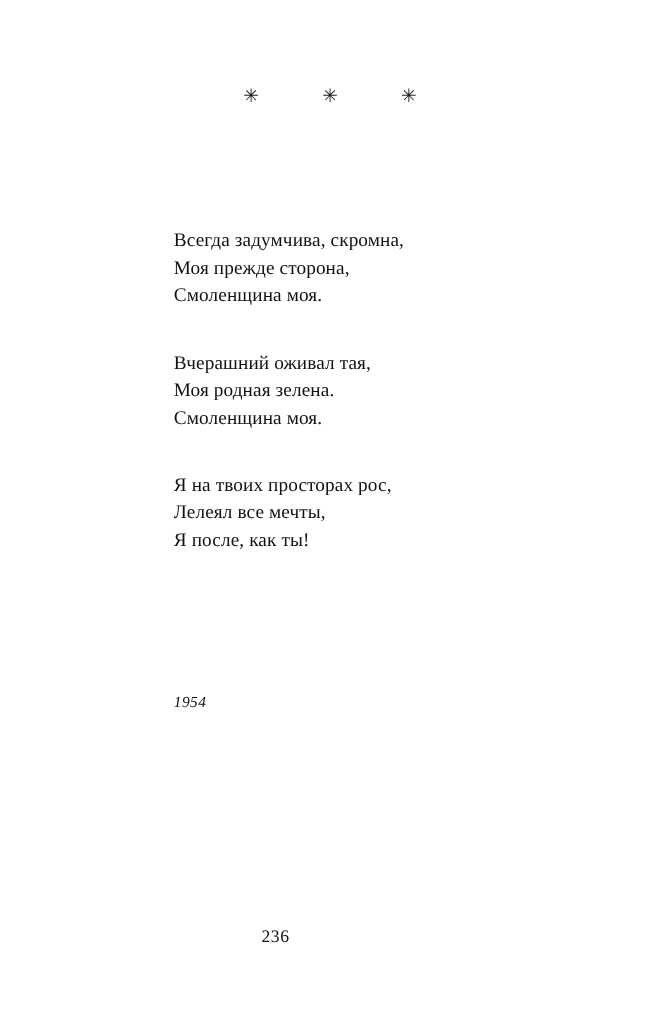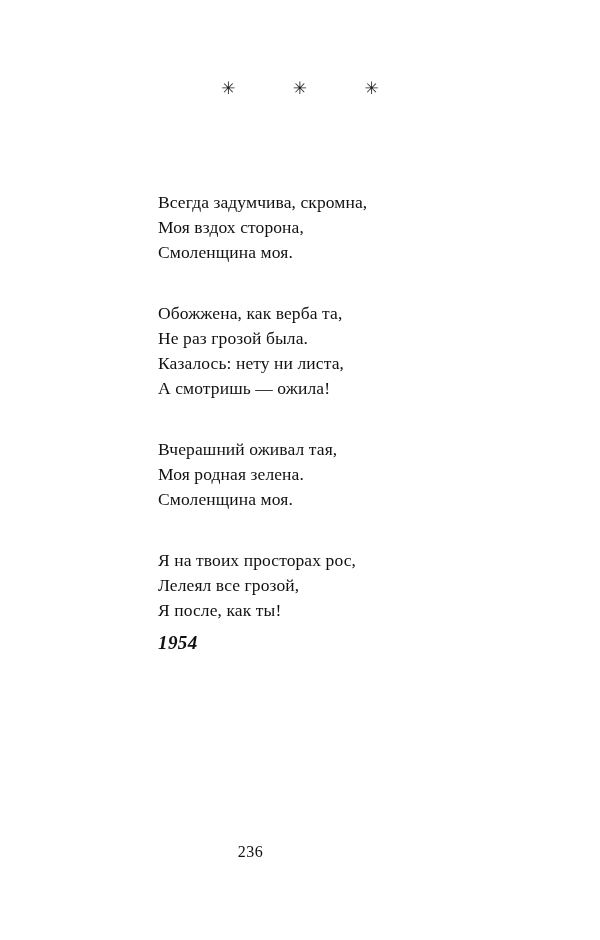--- a/index.html
+++ b/index.html
@@ -33,39 +33,38 @@
     text-indent: 26px;
     font-family: "DejaVu Sans", sans-serif;
   }
   .poem {
     position: absolute;
     top: 190px;
     left: 158px;
     width: 400px;
   }
   .stanza {
-    margin: 0 0 36px 0;
+    margin: 16px 0 36px 0;
   }
   .stanza:last-of-type {
     margin-bottom: 0;
   }
   .line {
     font-size: 17.5px;
     line-height: 25px;
     white-space: pre;
     letter-spacing: 0.1px;
   }
   .year {
     position: absolute;
     top: 632px;
     left: 158px;
-    font-size: 19px;
+    font-size: 14px;
     font-style: italic;
     letter-spacing: 0.4px;
-    font-weight: bold;
   }
   .folio {
     position: absolute;
     top: 843px;
     left: 0;
     width: 501px;
     text-align: center;
     font-size: 16px;
     letter-spacing: 0.5px;
   }
@@ -74,40 +73,34 @@
 <body>
 
 <div class="page">
 
   <div class="ornament">✳ ✳ ✳</div>
 
   <div class="poem">
 
     <div class="stanza">
       <div class="line">Всегда задумчива, скромна,</div>
-      <div class="line">Моя вздох сторона,</div>
+      <div class="line">Моя прежде сторона,</div>
       <div class="line">Смоленщина моя.</div>
     </div>
 
-    <div class="stanza">
-      <div class="line">Обожжена, как верба та,</div>
-      <div class="line">Не раз грозой была.</div>
-      <div class="line">Казалось: нету ни листа,</div>
-      <div class="line">А смотришь — ожила!</div>
-    </div>
 
     <div class="stanza">
       <div class="line">Вчерашний оживал тая,</div>
       <div class="line">Моя родная зелена.</div>
       <div class="line">Смоленщина моя.</div>
     </div>
 
     <div class="stanza">
       <div class="line">Я на твоих просторах рос,</div>
-      <div class="line">Лелеял все грозой,</div>
+      <div class="line">Лелеял все мечты,</div>
       <div class="line">Я после, как ты!</div>
     </div>
 
   </div>
 
   <div class="year">1954</div>
 
   <div class="folio">236</div>
 
 </div>

